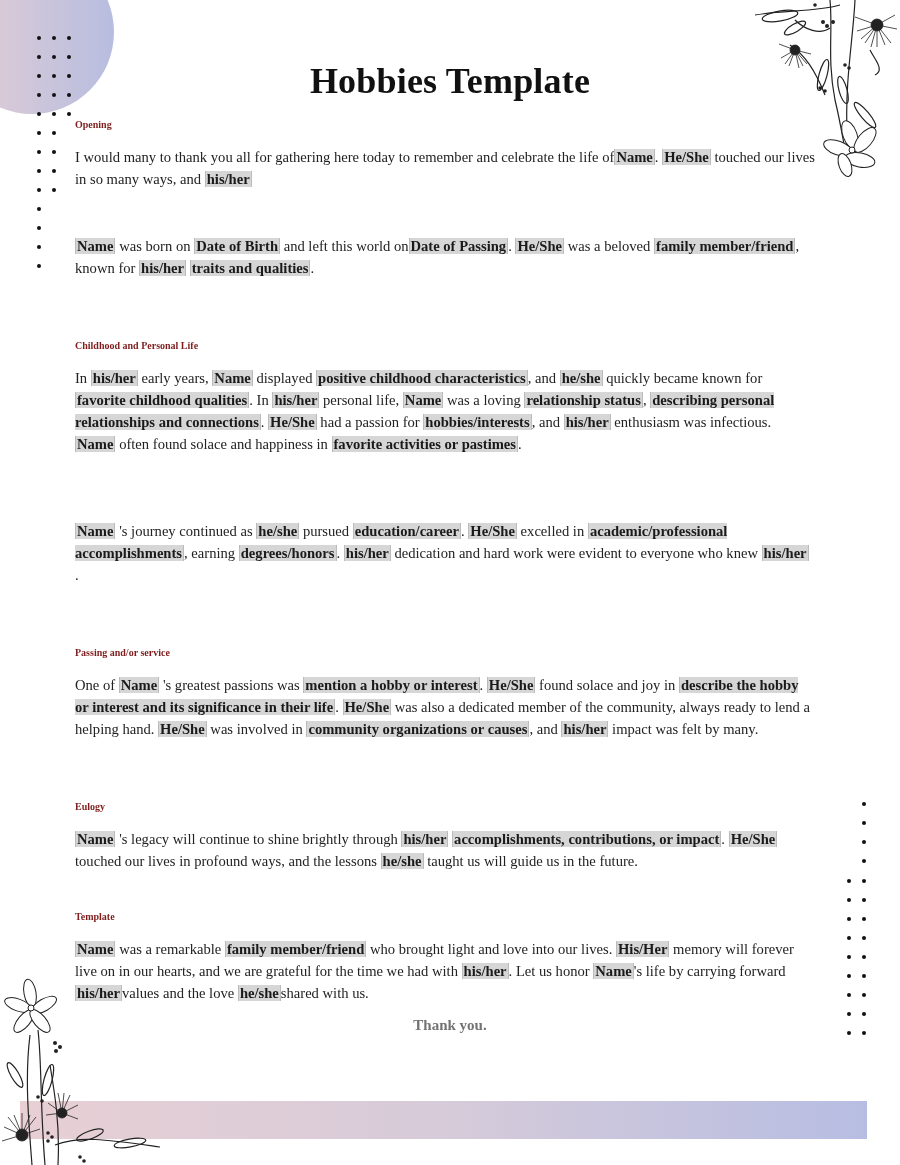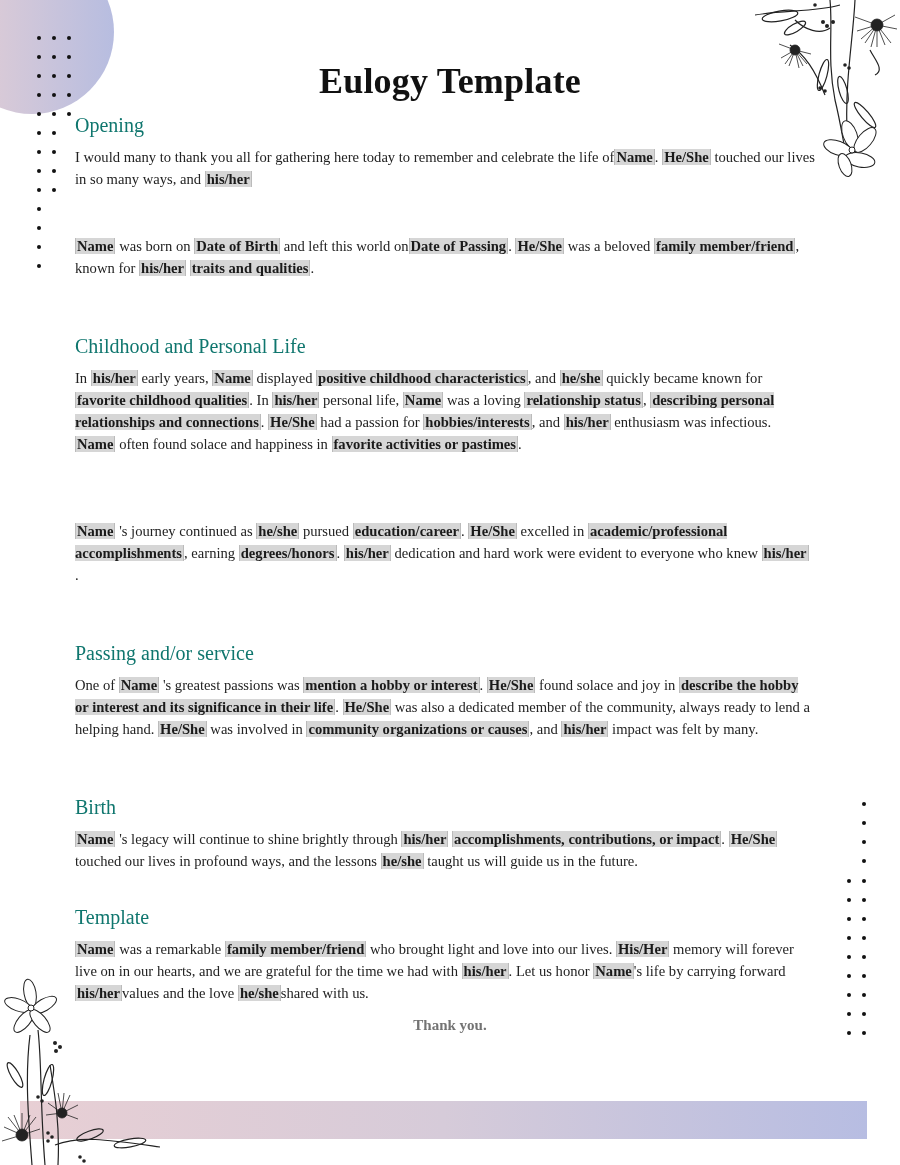--- a/index.html
+++ b/index.html
@@ -20,21 +20,21 @@
   }
 
   .floral { position: absolute; }
 
   .title {
     position: absolute; left: 0; right: 0; top: 60px; text-align: center;
     font-size: 36px; font-weight: bold; color: #111; letter-spacing: 0.2px;
   }
 
   .doc { position: absolute; left: 75px; top: 114px; width: 740px; }
-  .section-heading { font-size: 20px; font-weight: normal; color: #0f766e; height: 22px; line-height: 22px; }
+  .section-heading { font-size: 10px; font-weight: bold; color: #7f1d1d; height: 22px; line-height: 22px; }
   .para { font-size: 14.6px; line-height: 22px; color: #222; margin-top: 10px; }
   .ph {
     background: #d6d6d6; font-weight: bold; color: #1a1a1a;
     border-left: 1px solid #bbb; border-right: 1px solid #bbb;
     padding: 0 1px;
   }
   .ph::before { content: ""; }
   .sec { position: absolute; left: 0; width: 740px; }
 
   .thank {
@@ -176,21 +176,21 @@
     <circle cx="38" cy="122" r="1.8"></circle>
       <circle cx="42" cy="126" r="1.8"></circle>
     <circle cx="48" cy="158" r="1.8"></circle>
       <circle cx="52" cy="162" r="1.8"></circle>
       <circle cx="48" cy="166" r="1.8"></circle>
     <circle cx="80" cy="182" r="1.8"></circle>
       <circle cx="84" cy="186" r="1.8"></circle>
   </g>
 </svg>
 
-<div class="title">Eulogy Template</div>
+<div class="title">Hobbies Template</div>
 
 <div class="doc">
   <div class="sec" style="top:0px;">
     <div class="section-heading">Opening</div>
     <div class="para"><span>I would many to thank you all for gathering here today to remember and celebrate the life of</span><span class="ph">Name</span><span>. </span><span class="ph">He/She</span><span> touched our lives in so many ways, and </span><span class="ph">his/her</span></div>
   </div>
   <div class="sec" style="top:111px;">
     <div class="para"><span class="ph">Name</span><span> was born on </span><span class="ph">Date of Birth</span><span> and left this world on</span><span class="ph">Date of Passing</span><span>. </span><span class="ph">He/She</span><span> was a beloved </span><span class="ph">family member/friend</span><span>, known for </span><span class="ph">his/her</span><span>  </span><span class="ph">traits and qualities</span><span>.</span></div>
   </div>
   <div class="sec" style="top:221px;">
@@ -198,21 +198,21 @@
     <div class="para"><span>In </span><span class="ph">his/her</span><span> early years, </span><span class="ph">Name</span><span>  displayed </span><span class="ph">positive childhood characteristics</span><span>, and </span><span class="ph">he/she</span><span> quickly became known for </span><span class="ph">favorite childhood qualities</span><span>. In </span><span class="ph">his/her</span><span> personal life, </span><span class="ph">Name</span><span>  was a loving </span><span class="ph">relationship status</span><span>, </span><span class="ph">describing personal relationships and connections</span><span>. </span><span class="ph">He/She</span><span> had a passion for </span><span class="ph">hobbies/interests</span><span>, and </span><span class="ph">his/her</span><span> enthusiasm was infectious. </span><span class="ph">Name</span><span> often found solace and happiness in </span><span class="ph">favorite activities or pastimes</span><span>.</span></div>
   </div>
   <div class="sec" style="top:396px;">
     <div class="para"><span class="ph">Name</span><span> 's journey continued as </span><span class="ph">he/she</span><span> pursued </span><span class="ph">education/career</span><span>. </span><span class="ph">He/She</span><span> excelled in </span><span class="ph">academic/professional accomplishments</span><span>, earning </span><span class="ph">degrees/honors</span><span>. </span><span class="ph">his/her</span><span>  dedication and hard work were evident to everyone who knew </span><span class="ph">his/her</span><span> .</span></div>
   </div>
   <div class="sec" style="top:528px;">
     <div class="section-heading">Passing and/or service</div>
     <div class="para"><span>One of </span><span class="ph">Name</span><span> 's greatest passions was </span><span class="ph">mention a hobby or interest</span><span>. </span><span class="ph">He/She</span><span> found solace and joy in </span><span class="ph">describe the hobby or interest and its significance in their life</span><span>. </span><span class="ph">He/She</span><span> was also a dedicated member of the community, always ready to lend a helping hand. </span><span class="ph">He/She</span><span>  was involved in </span><span class="ph">community organizations or causes</span><span>, and </span><span class="ph">his/her</span><span> impact was felt by many.</span></div>
   </div>
   <div class="sec" style="top:682px;">
-    <div class="section-heading">Birth</div>
+    <div class="section-heading">Eulogy</div>
     <div class="para"><span class="ph">Name</span><span> 's legacy will continue to shine brightly through </span><span class="ph">his/her</span><span>  </span><span class="ph">accomplishments, contributions, or impact</span><span>. </span><span class="ph">He/She</span><span> touched our lives in profound ways, and the lessons </span><span class="ph">he/she</span><span> taught us will guide us in the future.</span></div>
   </div>
   <div class="sec" style="top:792px;">
     <div class="section-heading">Template</div>
     <div class="para"><span class="ph">Name</span><span> was a remarkable </span><span class="ph">family member/friend</span><span> who brought light and love into our lives. </span><span class="ph">His/Her</span><span> memory will forever live on in our hearts, and we are grateful for the time we had with </span><span class="ph">his/her</span><span>. Let us honor </span><span class="ph">Name</span><span>'s life by carrying forward </span><span class="ph">his/her</span><span>values and the love </span><span class="ph">he/she</span><span>shared with us.</span></div>
   </div>
 </div>
 
 <div class="thank">Thank you.</div>
 

